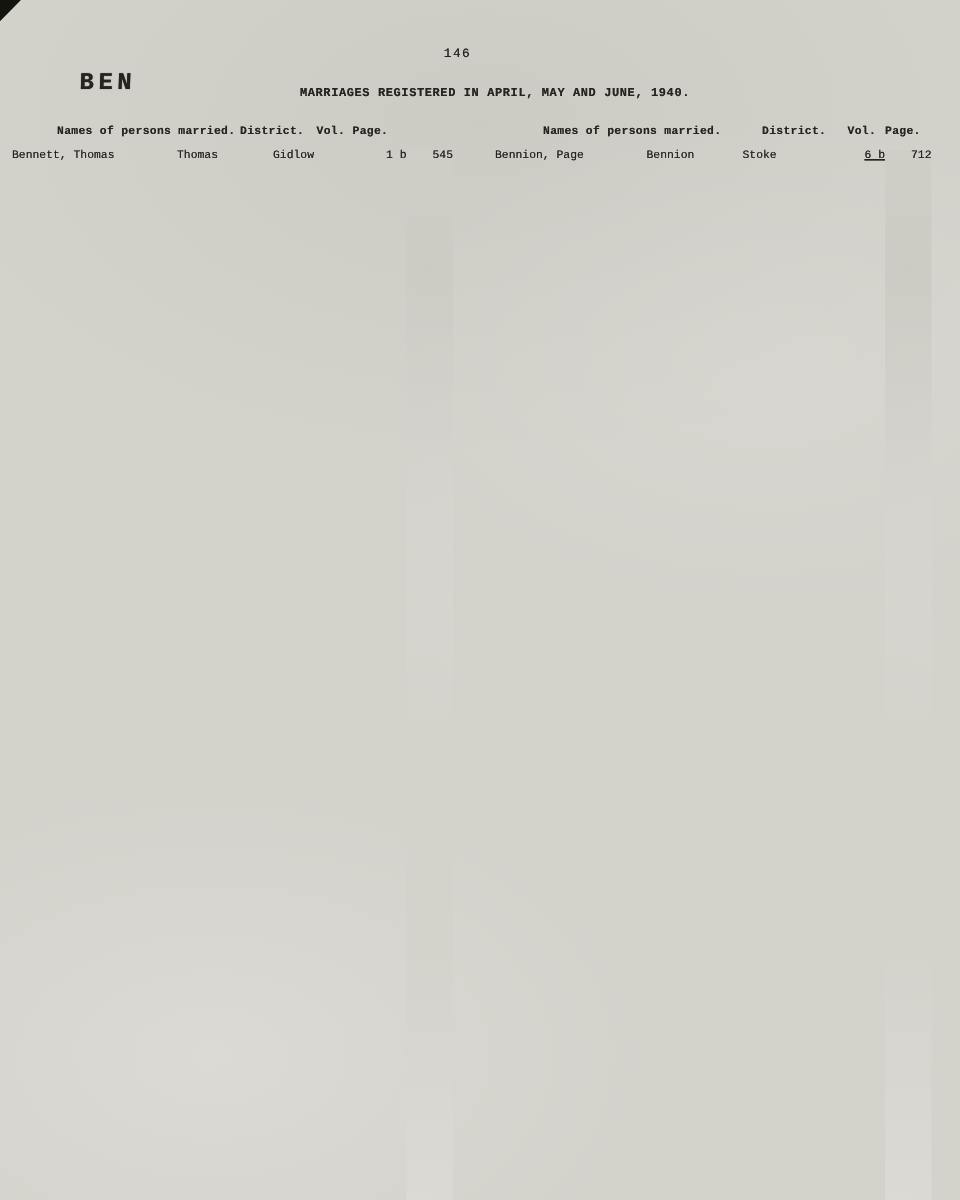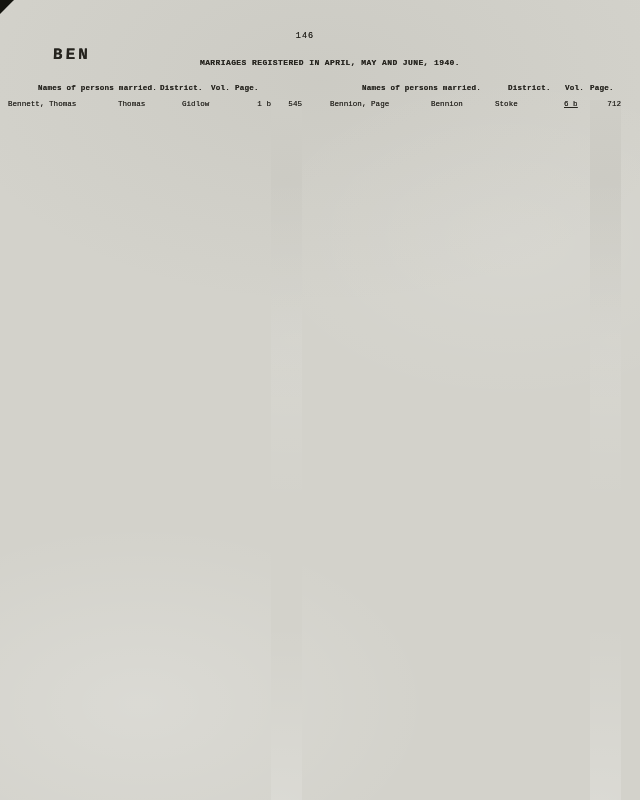--- a/index.html
+++ b/index.html
@@ -27,21 +27,21 @@
   .hR-names{left:362px;} .hR-district:{left:508px;} .hR-district{left:508px;} .hR-vol{left:565px;} .hR-page{left:590px;}
   .entries{position:absolute;top:100px;font-size:7.6px;line-height:8.55px;
         text-shadow:0 0 .35px rgba(0,0,0,.6);}
   .entries.left{left:8px;width:282px;}
   .entries.right{left:330px;width:292px;}
   .row{display:flex;align-items:flex-start;}
   .c{flex:none;white-space:nowrap;}
   .left  .c.name{width:110px;}  .left  .c.spouse{width:64px;} .left  .c.district{width:63px;}
   .left  .c.vol{width:26px;text-align:right;} .left  .c.page{width:31px;text-align:right;}
   .right .c.name{width:101px;} .right .c.spouse{width:64px;} .right .c.district{width:69px;}
-  .right .c.vol{width:26px;text-decoration:underline;} .right .c.page{width:31px;text-align:right;}
+  .right .c.vol{width:26px;text-align:right;text-decoration:underline;} .right .c.page{width:31px;text-align:right;}
 </style>
 </head>
 <body>
 
 <div class="page">
   <div class="corner-mark"></div>
   <div class="page-number">146</div>
   <div class="section-letter">BEN</div>
   <div class="doc-title">MARRIAGES REGISTERED IN APRIL, MAY AND JUNE, 1940.</div>
 

